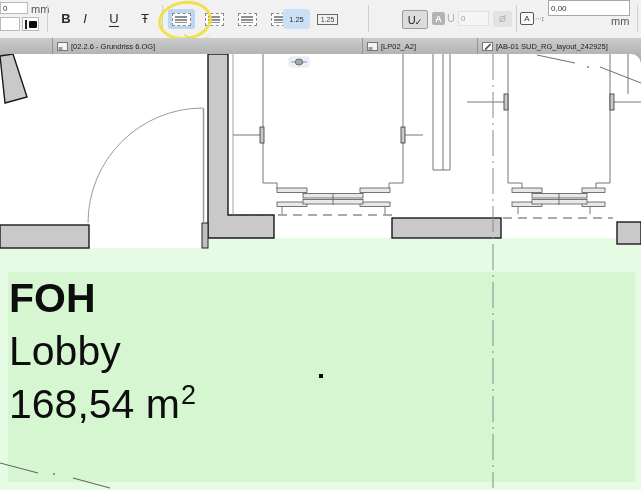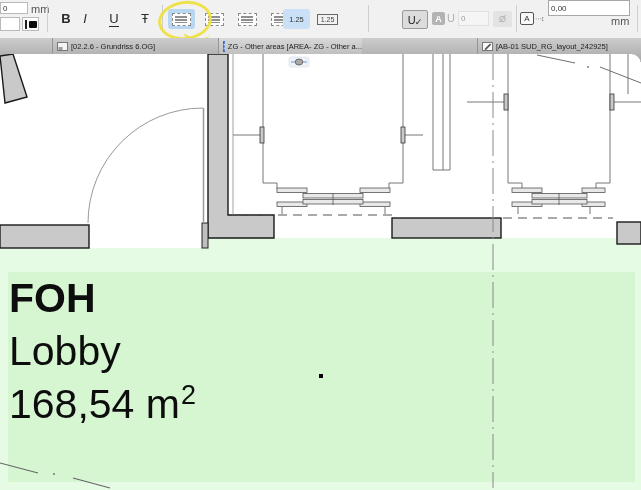--- a/index.html
+++ b/index.html
@@ -121,26 +121,26 @@
   </div>
 
   <div class="tabbar">
     <div class="tab" style="left:52px;width:166px;">
       <svg width="11" height="11">
         <rect x="0.5" y="1.5" width="10" height="8" fill="#f4f4f4" stroke="#777"></rect>
         <rect x="1.5" y="6" width="4" height="3" fill="#9a9a9a"></rect>
       </svg>
       <span class="tab-label">[02.2.6 - Grundriss 6.OG]</span>
     </div>
-    <div class="tab active" style="left:218px;width:144px;">
+    <div class="tab" style="left:362px;width:115px;">
       <svg width="11" height="11">
-        <rect x="0.5" y="0.5" width="10" height="10" fill="#5b8dd9" stroke="#3a6bb8"></rect>
-        <path d="M3.8,0.5 V10.5 M7.2,0.5 V10.5 M0.5,3.8 H10.5 M0.5,7.2 H10.5" stroke="#ffffff" stroke-width="0.9" fill="none"></path>
+        <rect x="0.5" y="1.5" width="10" height="8" fill="#f4f4f4" stroke="#777"></rect>
+        <rect x="1.5" y="6" width="4" height="3" fill="#9a9a9a"></rect>
       </svg>
-      <span class="tab-label">ZG - Other areas [AREA- ZG - Other a...</span>
+      <span class="tab-label">[LP02_A2]</span>
     </div>
     <div class="tab" style="left:477px;width:164px;">
       <svg width="11" height="11">
         <rect x="0.5" y="1.5" width="10" height="8" fill="#fbfbfb" stroke="#777"></rect>
         <path d="M2.5,8 L8,2.5 L9.2,3.7 L3.7,9.2 Z" fill="#555"></path>
       </svg>
       <span class="tab-label">[AB-01 SUD_RG_layout_242925]</span>
     </div>
   </div>
 

